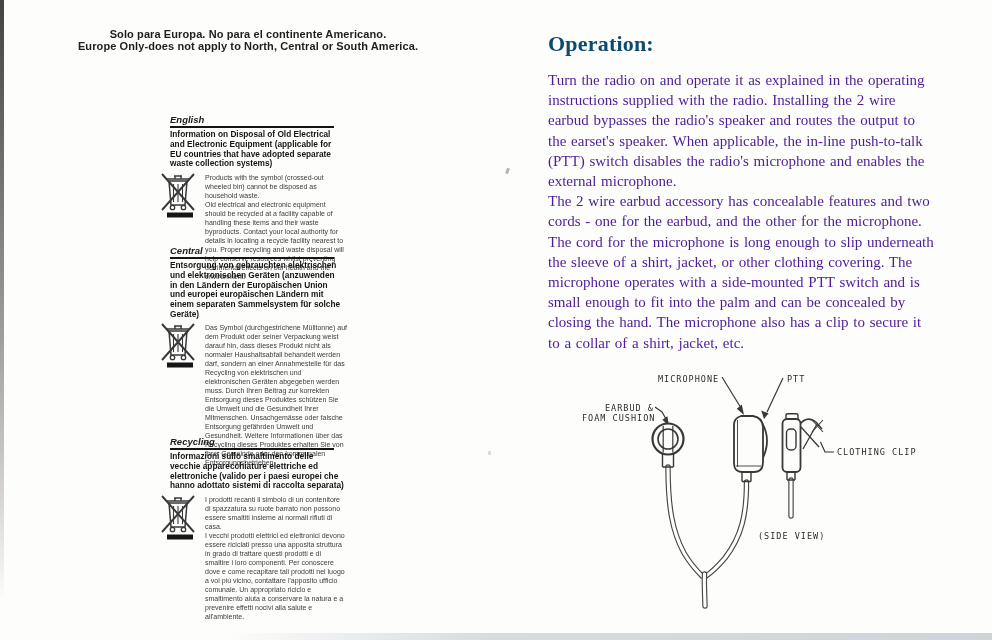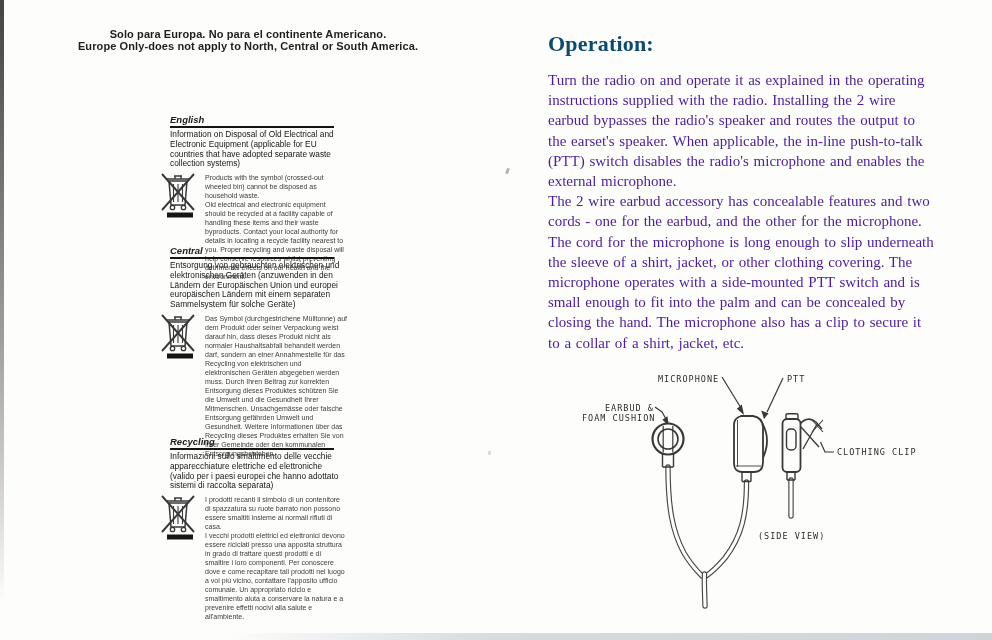--- a/index.html
+++ b/index.html
@@ -15,21 +15,21 @@
     background:linear-gradient(to bottom,rgba(35,35,35,.85),rgba(60,60,60,.5) 55%,rgba(110,100,90,.28) 82%,rgba(120,120,120,0));}
   .shadow-bottom{left:225px;right:0;bottom:0;height:7px;
     background:linear-gradient(to right,rgba(155,168,175,0),rgba(150,165,175,.38) 35%,rgba(140,158,170,.42));}
   .speck{background:rgba(120,125,130,.55);border-radius:1px;}
   
   .hdr{left:0;top:29px;width:496px;text-align:center;
     font-weight:bold;font-size:11px;line-height:11.6px;color:#1e1e1e;letter-spacing:.1px;}
   .lang-section{left:170px;width:206px;color:#1b1b1b;}
   .lang-head{font-style:italic;font-weight:bold;font-size:9.5px;line-height:10px;}
   .lang-rule{height:1.7px;background:#141414;margin-top:1px;width:164px;}
-  .lang-title{font-weight:normal;font-size:8.3px;line-height:9.7px;width:174px;margin-top:2.5px;color:#151515;}
+  .lang-title{font-weight:bold;font-size:8.3px;line-height:9.7px;width:174px;margin-top:2.5px;color:#151515;}
   .bodywrap{position:relative;margin-top:4px;}
   .weee{position:absolute;left:-10px;top:0;}
   .lang-body{margin-left:35px;width:142px;font-size:7px;line-height:9px;color:#3c3c3c;}
   .lang-body p{margin:0;}
   
   .op-head{left:548px;top:31px;font-family:"Liberation Serif",serif;
     font-weight:bold;font-size:22px;color:#0c4a6e;letter-spacing:.2px;}
   .op-text{left:548px;top:70px;width:386px;font-family:"Liberation Serif",serif;
     font-size:15px;line-height:20.2px;color:#4c1d95;word-spacing:1px;}
   .op-text p{margin:0;}

